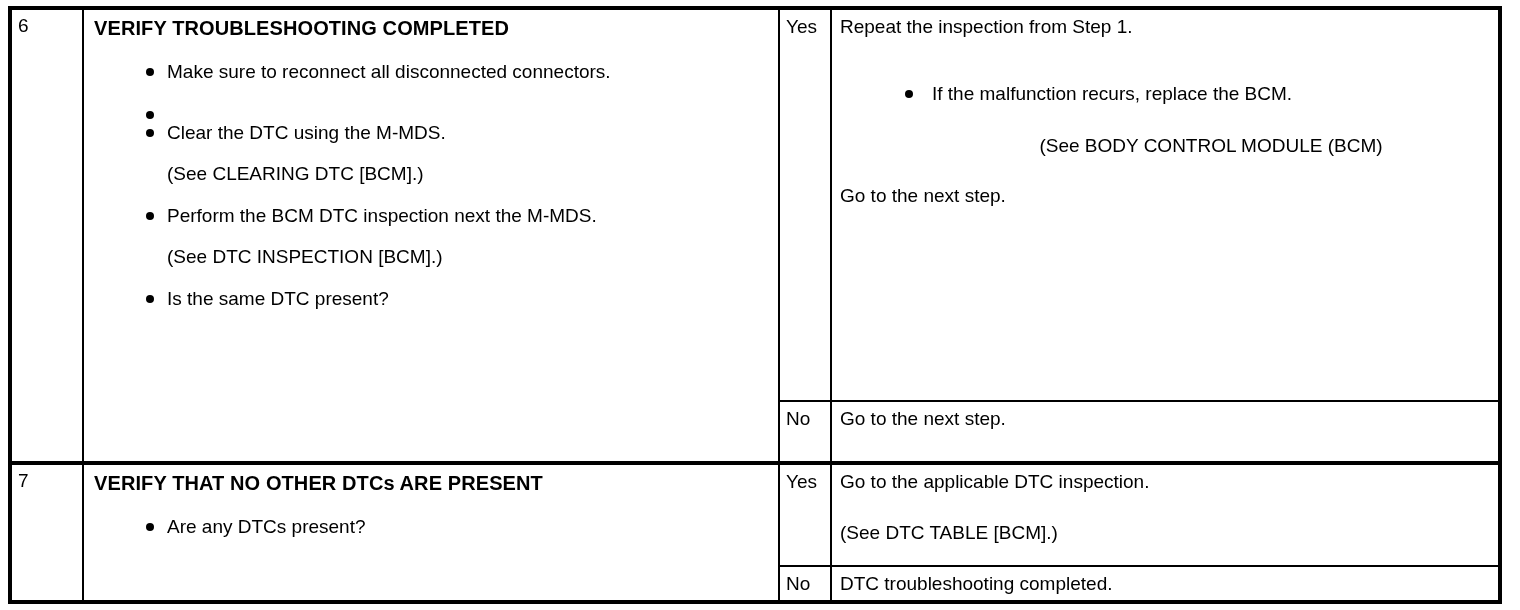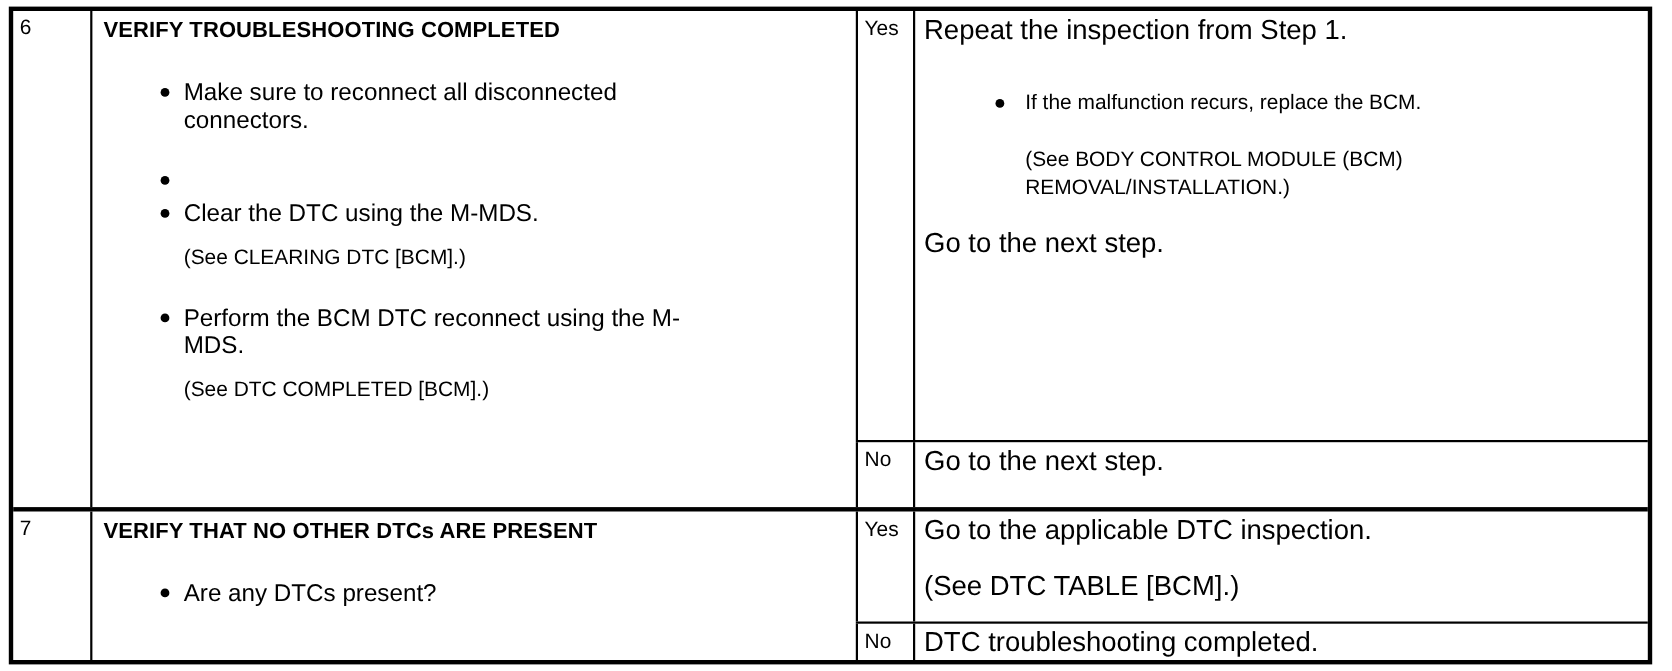--- a/index.html
+++ b/index.html
@@ -115,29 +115,29 @@
 
   
   .head {
     font-size: 20px;
     font-weight: bold;
     line-height: 24px;
     letter-spacing: .1px;
     padding: 6px 0 0 10px;
   }
   .para {
-    font-size: 25px;
+    font-size: 19px;
     line-height: 24px;
   }
   .bul {
     position: relative;
-    font-size: 22px;
+    font-size: 19px;
     line-height: 25px;
     padding-left: 28px;
-    margin: 12px 0 0 0;
+    margin: 0 0 0 0;
   }
   .bul .dot {
     position: absolute;
     left: 7px;
     top: 9px;
     width: 8px;
     height: 8px;
     background: #000000;
     border-radius: 50%;
   }
@@ -169,20 +169,21 @@
     top: 9px;
     width: 8px;
     height: 8px;
     background: #000000;
     border-radius: 50%;
   }
   .r-note {
     font-size: 19px;
     line-height: 25px;
     padding-left: 92px;
+    text-align: center;
   }
 </style>
 </head>
 <body>
 
 <div id="sheet">
   <div class="ts-table">
 
     <div class="row row-6">
 
@@ -213,50 +214,53 @@
           </div>
 
           <div class="gap-c"></div>
 
           <div class="sub-note">(See CLEARING DTC [BCM].)</div>
 
           <div class="gap-c"></div>
 
           <div class="bul">
             <span class="dot"></span>
-            <span>Perform the BCM DTC reconnect using the M-MDS.</span>
+            <span>Perform the BCM DTC inspection next the M-MDS.</span>
           </div>
 
           <div class="gap-c"></div>
 
-          <div class="sub-note">(See DTC COMPLETED [BCM].)</div>
+          <div class="sub-note">(See DTC INSPECTION [BCM].)</div>
 
           <div class="gap-c"></div>
 
+          <div class="bul">
+            <span class="dot"></span>
+            <span>Is the same DTC present?</span>
+          </div>
         </div>
       </div>
 
       <div class="yn-split" style="top:0;bottom:0;">
 
         <div class="yn-sub r6-yes">
           <div class="yn-label">Yes</div>
           <div class="yn-body">
             <div class="para">Repeat the inspection from Step 1.</div>
 
             <div style="height:26px"></div>
 
             <div class="r-bullet">
               <span class="dot"></span>
               <span>If the malfunction recurs, replace the BCM.</span>
             </div>
 
             <div style="height:27px"></div>
 
             <div class="r-note">(See BODY CONTROL MODULE (BCM)</div>
-            <div class="r-note">REMOVAL/INSTALLATION.)</div>
 
             <div style="height:26px"></div>
 
             <div class="para">Go to the next step.</div>
           </div>
         </div>
 
         <div class="yn-sub r6-no">
           <div class="yn-label">No</div>
           <div class="yn-body">

